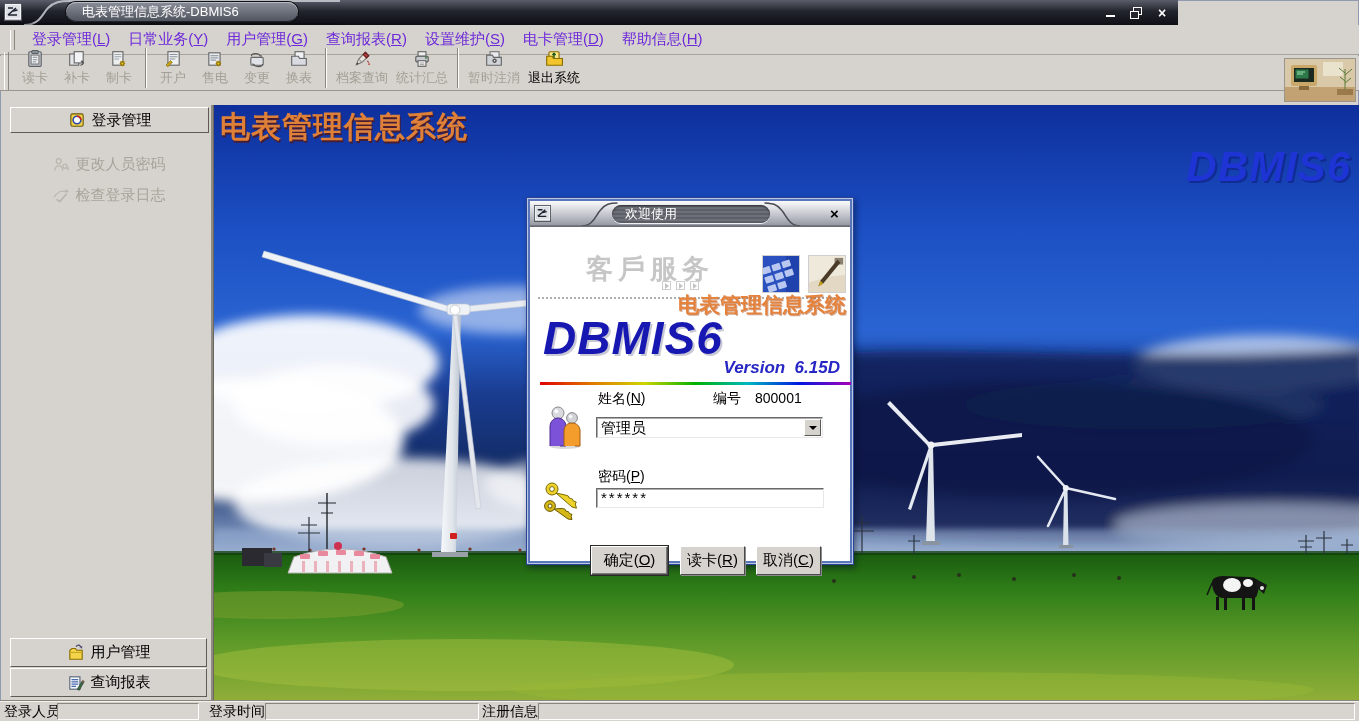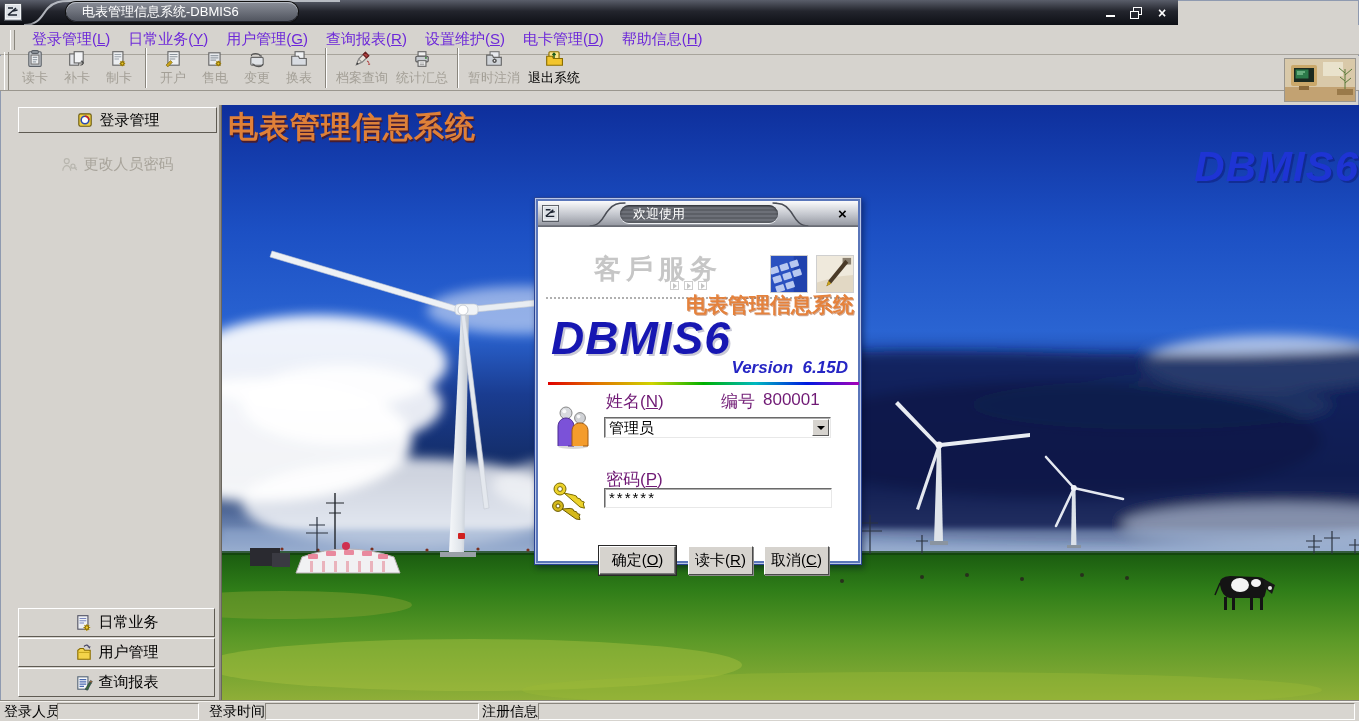--- a/index.html
+++ b/index.html
@@ -29,21 +29,21 @@
   .toolbar:before{content:"";width:3px;height:38px;border-left:1px solid #fff;border-right:1px solid #8a867e;margin-right:5px;}
   .tbtn{display:flex;flex-direction:column;align-items:center;justify-content:center;min-width:42px;height:44px;
     padding:1px 4px;cursor:pointer;}
   .tbtn .icon16{width:18px;height:18px;}
   .tbtn .icon16 svg{width:18px;height:18px;}
   .tlabel{font-size:13px;color:#000;margin-top:1px;white-space:nowrap;}
   .tbtn.disabled .tlabel{color:#a39f96;}
   .tsep{width:2px;height:40px;border-left:1px solid #8a867e;border-right:1px solid #fff;margin:0 5px;}
   .tool-photo{position:absolute;right:3px;top:2px;width:72px;height:44px;border:1px solid #9a968e;background:#d9c9a9;}
   
-  .content{position:absolute;left:16px;top:105px;width:1306px;height:595px;}
+  .content{position:absolute;left:8px;top:105px;width:1306px;height:595px;}
   
   .sidebar{position:absolute;left:0;top:0;width:205px;height:595px;background:#d6d3ce;
     border-right:2px solid #8f8b83;padding:2px;}
   .side-header{height:26px;margin-bottom:1px;background:#d6d3ce;display:flex;align-items:center;justify-content:center;gap:6px;
     border:1px solid;border-color:#fff #5f5b53 #5f5b53 #fff;font-size:15px;color:#000;cursor:pointer;}
   .side-header .icon18 svg,.side-item .icon18 svg{width:18px;height:18px;display:block;}
   .side-items{position:absolute;left:2px;right:4px;top:30px;padding-top:14px;}
   .side-item{height:31px;display:flex;align-items:center;justify-content:center;gap:6px;font-size:15px;color:#000;cursor:pointer;}
   .side-item.disabled{color:#a8a49b;}
   .side-item.disabled .icon18{opacity:.85;}
@@ -79,21 +79,21 @@
   .thumb.kb{left:232px;}
   .thumb.pen{left:278px;}
   .dotted-line{position:absolute;left:8px;right:6px;top:70px;border-top:2px dotted #b0b0b0;}
   .brand-overlay{position:absolute;right:4px;top:64px;font-size:21px;font-weight:bold;color:#e5823c;
     text-shadow:1px 1px 0 rgba(150,60,10,.45);white-space:nowrap;}
   .product{position:absolute;left:13px;top:84px;font-size:46px;font-weight:900;font-style:italic;color:#1717b2;
     text-shadow:2px 2px 0 #c9c9d6;letter-spacing:1px;}
   .version{position:absolute;right:10px;top:131px;font-size:17px;font-weight:bold;font-style:italic;color:#2626c4;white-space:pre;}
   .rainbow{position:absolute;left:10px;top:155px;width:311px;height:2.5px;
     background:linear-gradient(90deg,#e00000,#e07800,#cfd400,#00b000,#00b8c0,#0018e0,#a800b8);}
-  .fld-label{position:absolute;font-size:17px;color:#701a75;white-space:nowrap;}
+  .fld-label{position:absolute;font-size:14px;color:#000000;white-space:nowrap;}
   .people-icon{position:absolute;left:16px;top:178px;width:38px;height:44px;}
   .keys-icon{position:absolute;left:12px;top:250px;width:43px;height:47px;}
   .combo{position:absolute;left:66px;top:190px;width:227px;height:21px;background:#fff;
     border:1px solid;border-color:#6a6a6a #e8e8e8 #e8e8e8 #6a6a6a;box-shadow:inset 1px 1px 0 #adadad;
     font-size:15px;line-height:19px;padding-left:4px;}
   .combo-arrow{position:absolute;right:1px;top:1px;bottom:1px;width:17px;background:#d6d3ce;
     border:1px solid;border-color:#fff #5a5a5a #5a5a5a #fff;display:flex;align-items:center;justify-content:center;cursor:pointer;}
   .combo-arrow b{width:0;height:0;border-top:4px solid #000;border-left:4px solid transparent;border-right:4px solid transparent;}
   .pw-field{position:absolute;left:66px;top:261px;width:228px;height:20px;background:#fff;
     border:1px solid;border-color:#6a6a6a #e8e8e8 #e8e8e8 #6a6a6a;box-shadow:inset 1px 1px 0 #adadad;
@@ -299,35 +299,34 @@
                 <g fill="none" stroke="#b4b2aa" stroke-width="1.1">
                   <circle cx="6" cy="4.5" r="2.2"></circle>
                   <path d="M2.5 13c0-3 2-4.5 3.5-4.5S9.5 10 9.5 13"></path>
                   <circle cx="11.5" cy="9" r="1.8"></circle>
                   <path d="M12.8 10.3L15 12.5M13.6 11.1l1-1"></path>
                 </g>
               </svg>
             </span>
             <span class="silabel">更改人员密码</span>
           </div>
-        </div>
-      <div class="side-bottom" id="sidebar-bottom">
-          <div class="side-header">
+          <div class="side-item disabled">
             <span class="icon18">
               <svg viewBox="0 0 16 16">
-                <rect x="2.5" y="1.5" width="9" height="12" fill="#eef0f4" stroke="#556"></rect>
-                <path d="M4 4h6M4 6h6M4 8h4" stroke="#7a86c0"></path>
-                <g stroke="#b08a00">
-                  <path d="M10.5 9v6M7.5 12h6M8.4 9.9l4.2 4.2M12.6 9.9l-4.2 4.2"></path>
+                <g fill="none" stroke="#b4b2aa" stroke-width="1.1">
+                  <path d="M2 9c2-4 6-6 10-5"></path>
+                  <path d="M12.7 2.6l-.6 1.8 1.9-.4z"></path>
+                  <path d="M4 11l3 2 6-7" stroke-width="1.5"></path>
                 </g>
-                <circle cx="10.5" cy="12" r="1.6" fill="#f4cc2a" stroke="#8a6d00"></circle>
               </svg>
             </span>
-            <span>日常业务</span>
+            <span class="silabel">检查登录日志</span>
           </div>
+        </div>
+      <div class="side-bottom" id="sidebar-bottom">
           <div class="side-header">
             <span class="icon18">
               <svg viewBox="0 0 16 16">
                 <path d="M8 2.2c2-2.2 4-1.2 4 .8" fill="none" stroke="#446" stroke-width="1.1"></path>
                 <path d="M12.8 4.4l-.9-2.2 2-.2z" fill="#446"></path>
                 <path d="M2.5 13.5v-8l2-1.5h3l1 1.5h5v8z" fill="#f4d44a" stroke="#8a6d00"></path>
                 <path d="M2.5 7.5h11" stroke="#c8a820"></path>
               </svg>
             </span>
             <span>用户管理</span>

